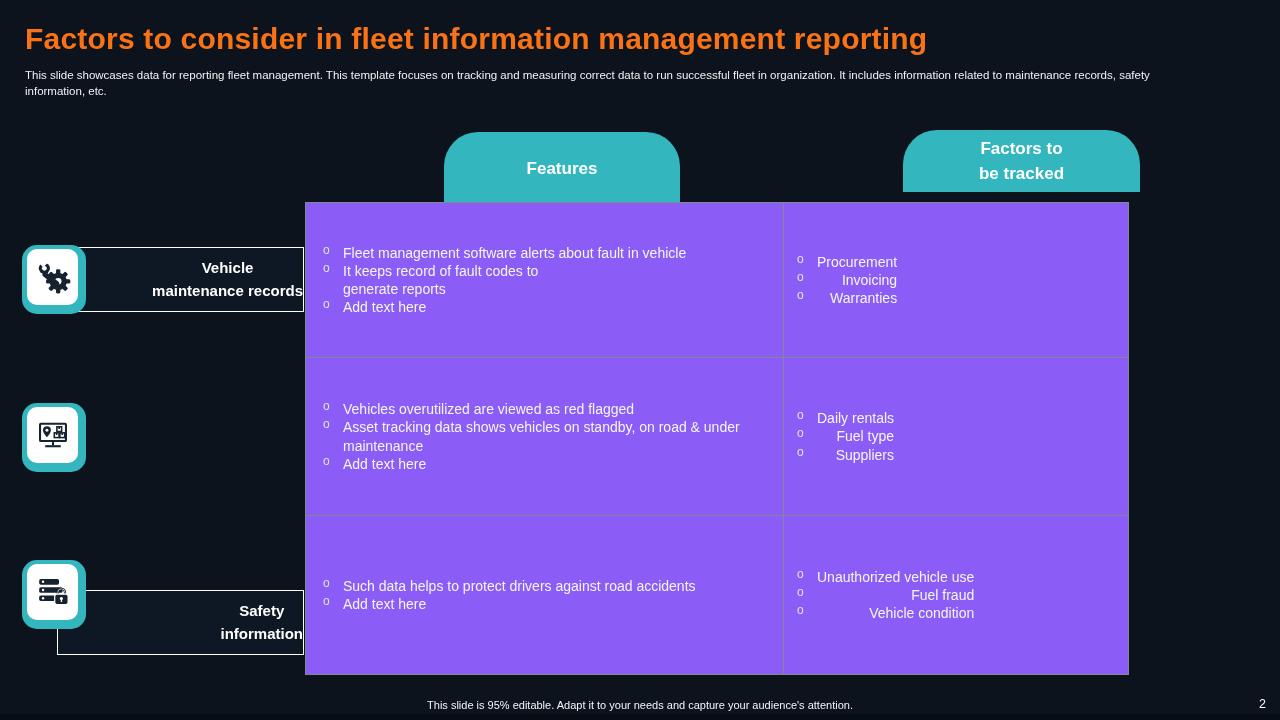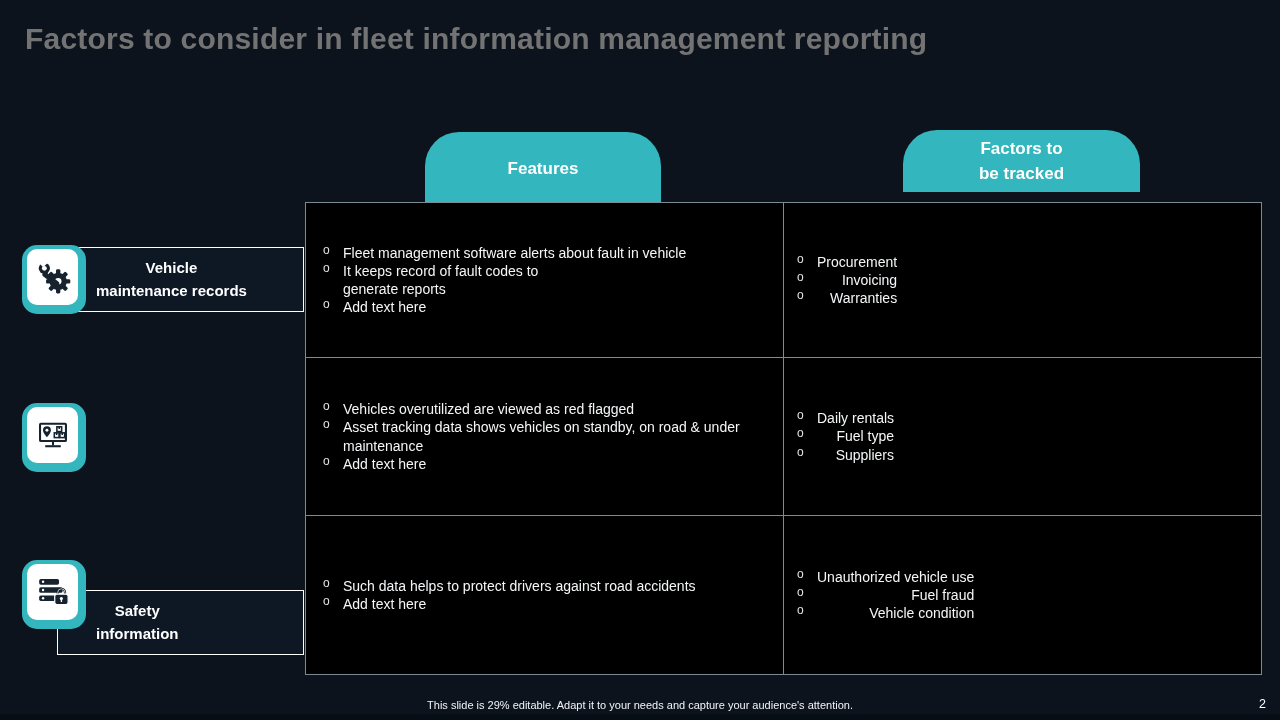--- a/index.html
+++ b/index.html
@@ -4,59 +4,59 @@
 <style>
   * { margin:0; padding:0; box-sizing:border-box; }
   html,body { background:#000; }
   .slide {
     position:relative; width:1280px; height:720px;
     background:#0c131d; overflow:hidden;
     font-family:"Liberation Sans", sans-serif; color:#fff;
   }
   .title {
     position:absolute; left:25px; top:22px; width:1230px;
-    font-size:30px; font-weight:bold; color:#737373; letter-spacing:0.2px;
+    font-size:30px; font-weight:bold; color:#f97316; letter-spacing:0.2px;
   }
   .subtitle {
     position:absolute; left:25px; top:68px; width:1175px;
     font-size:11.5px; line-height:1.38; color:#eef1f4;
   }
   .tab {
     position:absolute; background:#33b6be; border-radius:34px 34px 0 0;
     display:flex; align-items:center; justify-content:center;
     font-weight:bold; font-size:17px; color:#fff; text-align:center;
     white-space:pre-line; line-height:1.5;
   }
-  .tab-features { left:425px; top:132px; width:236px; height:74px; }
+  .tab-features { left:444px; top:132px; width:236px; height:74px; }
   .tab-factors  { left:903px; top:130px; width:237px; height:62px; }
 
   .table {
-    position:absolute; left:305px; top:202px; width:957px; height:473px;
-    border:1px solid #7e8a93; background:#000000;
+    position:absolute; left:305px; top:202px; width:824px; height:473px;
+    border:1px solid #7e8a93; background:#8b5cf6;
     display:grid; grid-template-columns:478px 1fr; grid-template-rows:155px 158px 1fr;
   }
   .cell { display:flex; align-items:center; }
   .col1 { border-right:1px solid #7e8a93; padding:0 16px 0 14px; }
   .col2 { padding:0 10px;text-align:right; }
   .rowline { border-bottom:1px solid #7e8a93; }
 
   ul.bullets { list-style:none; }
   ul.bullets li {
     position:relative; padding-left:23px;
     font-size:14px; line-height:1.29; color:#f4f6f8; white-space:pre-line;
   }
   ul.bullets li::before {
     content:"o"; position:absolute; left:3px; top:-1px;
     font-size:12px; color:#dfe4e8;
   }
 
   .row-label {
     position:absolute; left:57px; width:247px; height:65px;
     border:1px solid #ffffff; background:#0e1825;
-    display:flex; align-items:center; justify-content:flex-start;
+    display:flex; align-items:center; justify-content:flex-end;
     padding-left:38px;
   }
   .row-label-text {
     font-weight:bold; font-size:15px; color:#fff; text-align:center;
     white-space:pre-line; line-height:1.5;
   }
   .row-label-1 { top:247px; } .row-label-2 { top:405px; } .row-label-3 { top:590px; }
 
   .icon-tile {
     position:absolute; left:22px; width:64px; height:69px;
@@ -80,20 +80,21 @@
   .bottom-strip {
     position:absolute; left:0; right:0; bottom:0; height:6px; background:#070d15;
   }
 </style>
 </head>
 <body>
 
 <div class="slide">
 
   <div class="title">Factors to consider in fleet information management reporting</div>
+  <div class="subtitle">This slide showcases data for reporting fleet management. This template focuses on tracking and measuring correct data to run successful fleet in organization. It includes information related to maintenance records, safety information, etc.</div>
 
   <div class="tab tab-features">
     <span>Features</span>
   </div>
   <div class="tab tab-factors">
     <span>Factors to
 be tracked</span>
   </div>
 
   <div class="table">
@@ -206,17 +207,17 @@
         <circle cx="10.5" cy="29.2" r="1.4" fill="#ffffff"></circle>
         <path d="M27.5 25 v-2.5 a4.2 4.2 0 0 1 8.4 0 V25" stroke="#16222e" stroke-width="2.6" fill="none"></path>
         <path d="M27.5 25 v-2.5 a4.2 4.2 0 0 1 8.4 0 V25" stroke="#ffffff" stroke-width="0.8" fill="none"></path>
         <rect x="24" y="24.5" width="15.5" height="12" rx="2.5" fill="#16222e" stroke="#ffffff" stroke-width="1.4"></rect>
         <circle cx="31.7" cy="29.5" r="1.8" fill="#ffffff"></circle>
         <rect x="31" y="30" width="1.5" height="3.6" fill="#ffffff"></rect>
       </svg>
     </div>
   </div>
 
-  <div class="footer">This slide is 29% editable.  Adapt it to your needs and capture your audience's attention.</div>
+  <div class="footer">This slide is 95% editable.  Adapt it to your needs and capture your audience's attention.</div>
   <div class="page-num">2</div>
   <div class="bottom-strip"></div>
 
 </div>
 
 </body></html>

